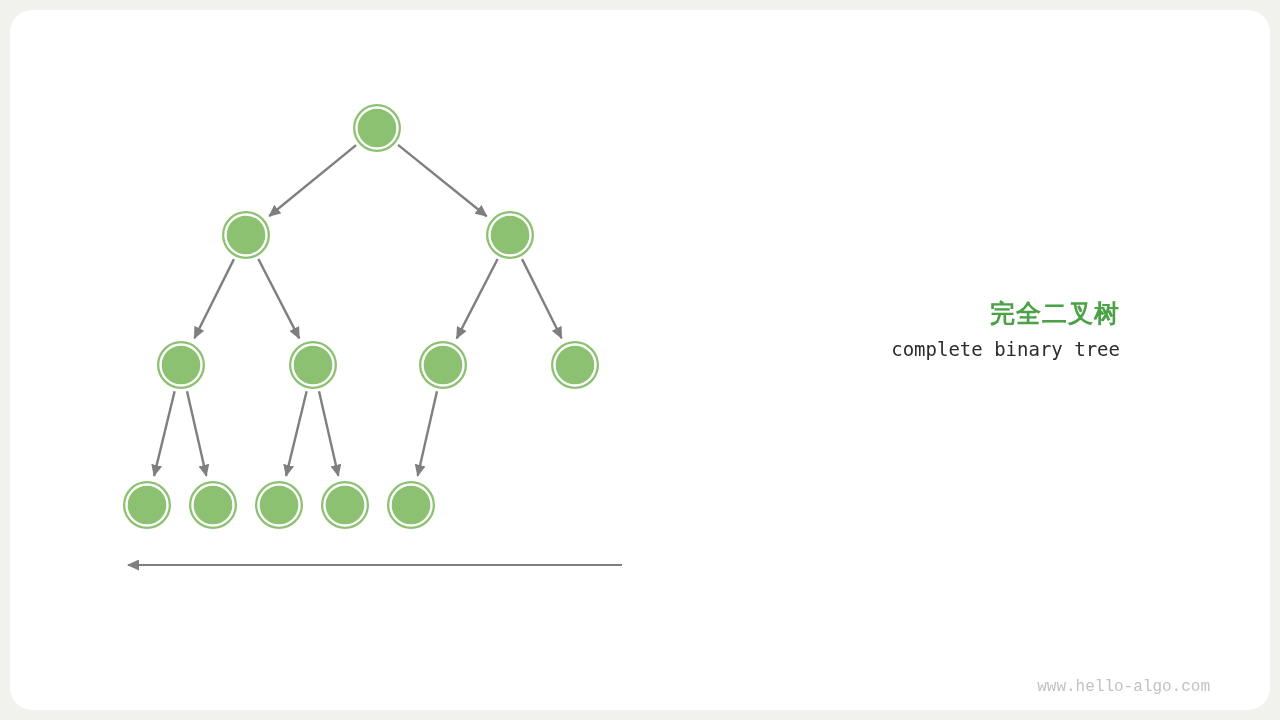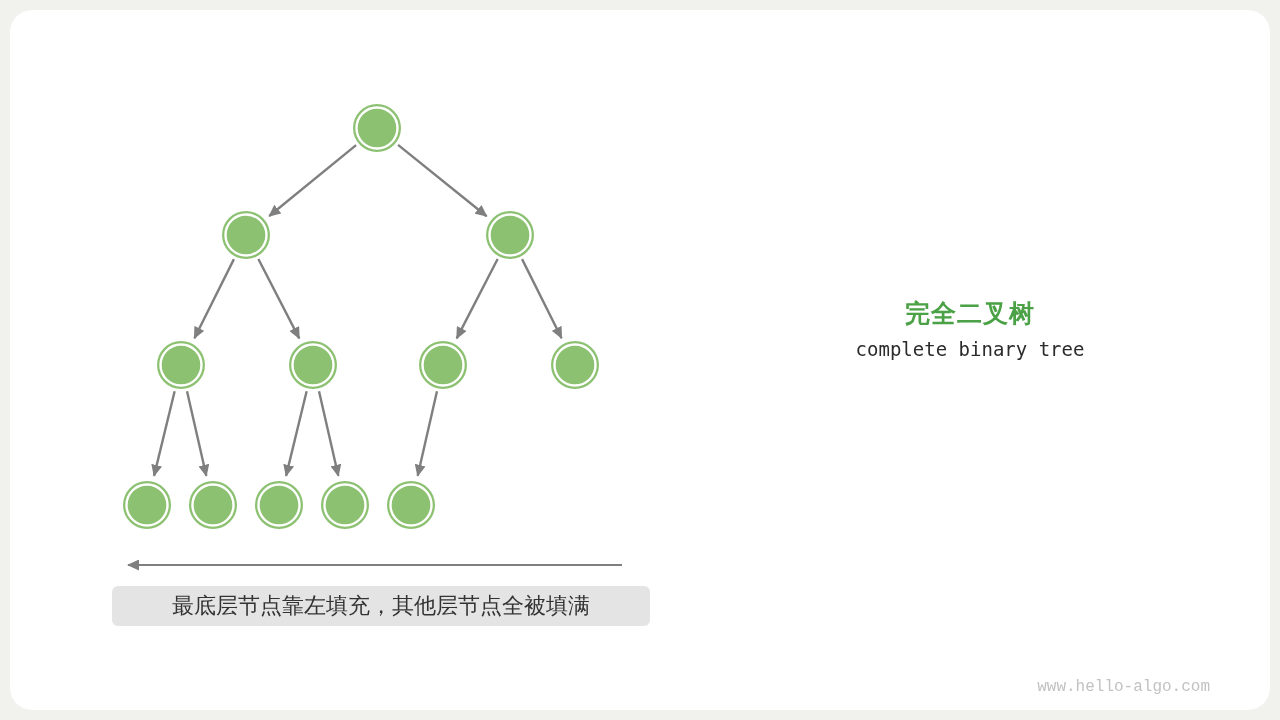--- a/index.html
+++ b/index.html
@@ -44,21 +44,21 @@
     font-size: 22px;
     line-height: 40px;
     text-align: center;
     white-space: nowrap;
   }
   .title-block {
     position: absolute;
     left: 820px;
     top: 297px;
     width: 300px;
-    text-align: center;
+    text-align: right;
   }
   .title-cn {
     font-size: 25px;
     font-weight: bold;
     color: var(--title-green, #4ba145);
     letter-spacing: 1px;
   }
   .title-en {
     margin-top: 8px;
     font-family: "DejaVu Sans Mono", "Liberation Mono", monospace;
@@ -141,21 +141,20 @@
       <g>
         <circle cx="345" cy="505" r="24" fill="#8dc172"></circle>
         <circle cx="345" cy="505" r="20.5" fill="none" stroke="#ffffff" stroke-width="2.4"></circle>
       </g>
       <g>
         <circle cx="411" cy="505" r="24" fill="#8dc172"></circle>
         <circle cx="411" cy="505" r="20.5" fill="none" stroke="#ffffff" stroke-width="2.4"></circle>
       </g>
     </svg>
 
-  <div class="caption-box">最底层节点靠左填充，其他层节点全被填满</div>
 
   <div class="title-block">
     <div class="title-cn">完全二叉树</div>
     <div class="title-en">complete binary tree</div>
   </div>
 
   <div class="watermark">www.hello-algo.com</div>
 </div>
 
 </body></html>

